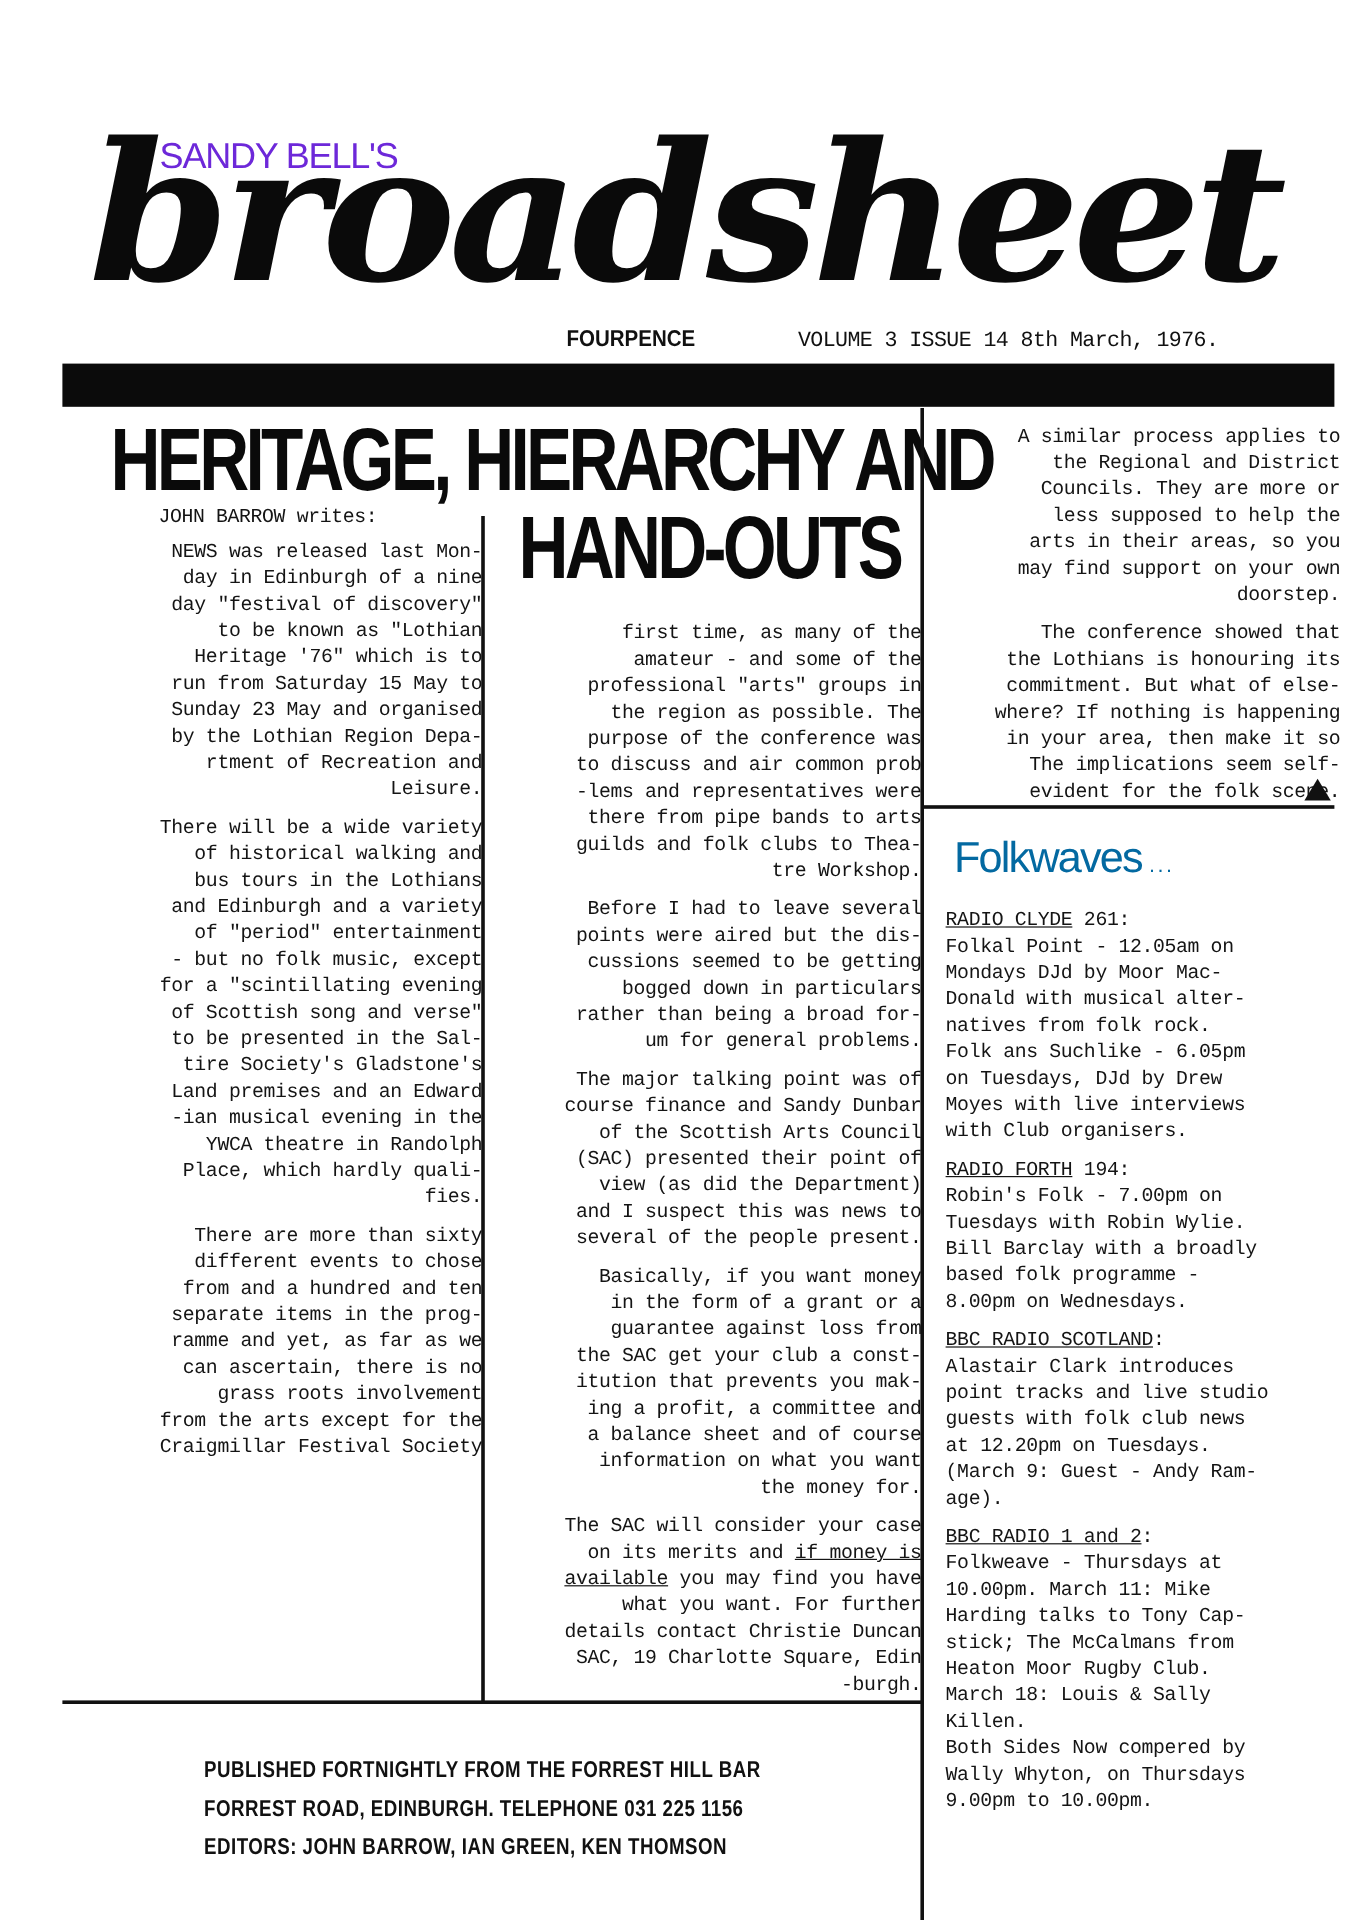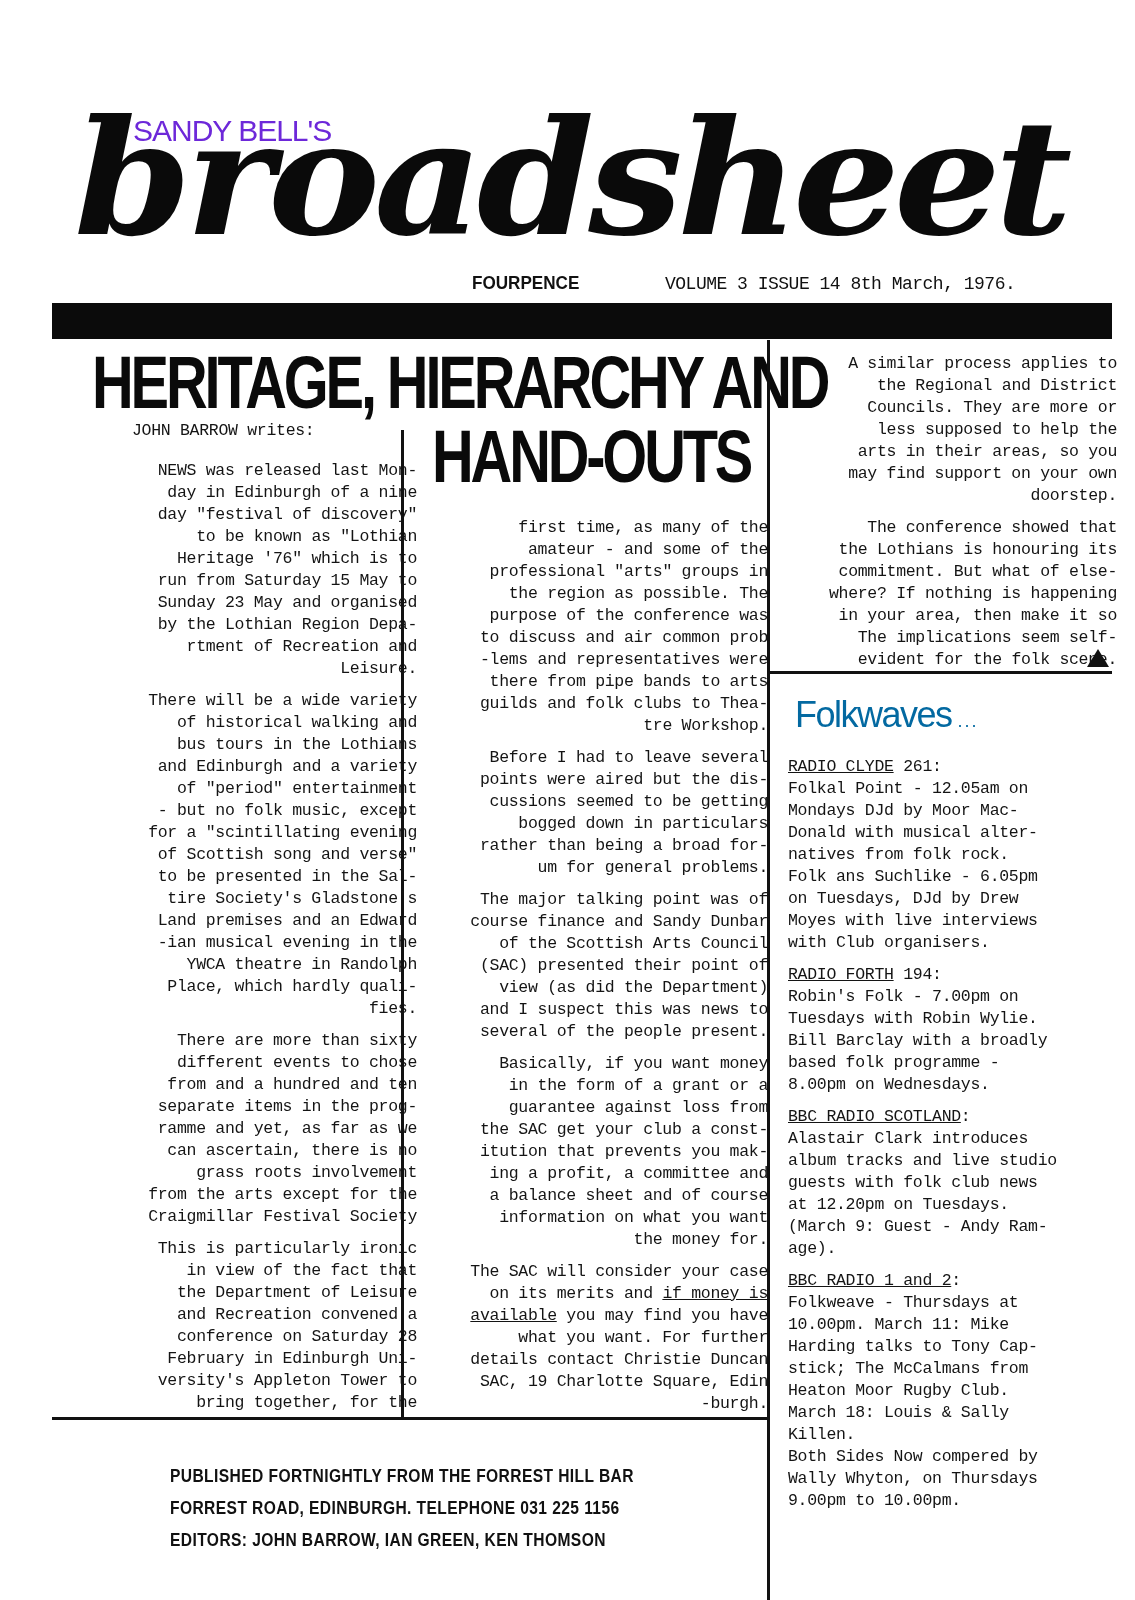--- a/index.html
+++ b/index.html
@@ -35,21 +35,21 @@
   .hl2 { left: 432px; top: 420px; }
   .byline {
     left: 88px; top: 420px;
     font-family: "Liberation Mono", monospace; font-size: 17px; font-weight: normal; margin-left: 44px;
   }
   .col {
     font-family: "Liberation Mono", monospace; font-size: 16.5px; line-height: 22px;
     color: #141414; letter-spacing: -0.3px;
   }
   .col p { margin: 0 0 10px 0; white-space: pre; text-align: right; }
-  .col-left { left: 86px; top: 460px; width: 316px; margin-left: 15px; }
+  .col-left { left: 86px; top: 449px; width: 316px; }
   .col-mid { left: 418px; top: 517px; width: 350px; }
   .col-right { left: 777px; top: 353px; width: 340px; }
   .vrule1 { left: 401px; top: 430px; width: 3px; height: 988px; background: #111; }
   .vrule2 { left: 767px; top: 340px; width: 3px; height: 1260px; background: #111; }
   .hrule-right { left: 769px; top: 671px; width: 343px; height: 3px; background: #111; }
   .hrule-bottom { left: 52px; top: 1417px; width: 717px; height: 3px; background: #111; }
   .folkwaves {
     left: 795px; top: 694px;
     font-family: "Liberation Sans", sans-serif; font-size: 36px; letter-spacing: -1.5px; color: #0369a1;
   }
@@ -116,28 +116,20 @@
 fies.</p>
   <p>There are more than sixty
 different events to chose
 from and a hundred and ten
 separate items in the prog-
 ramme and yet, as far as we
 can ascertain, there is no
 grass roots involvement
 from the arts except for the
 Craigmillar Festival Society</p>
-  <p>This is particularly ironic
-in view of the fact that
-the Department of Leisure
-and Recreation convened a
-conference on Saturday 28
-February in Edinburgh Uni-
-versity's Appleton Tower to
-bring together, for the</p>
 </div>
 
 <div class="abs col col-mid">
   <p>first time, as many of the
 amateur - and some of the
 professional "arts" groups in
 the region as possible. The
 purpose of the conference was
 to discuss and air common prob
 -lems and representatives were
@@ -211,21 +203,21 @@
     <span class="line"><span class="station">RADIO FORTH</span><span> 194:</span></span>
     <span class="line">Robin's Folk - 7.00pm on</span>
     <span class="line">Tuesdays with Robin Wylie.</span>
     <span class="line">Bill Barclay with a broadly</span>
     <span class="line">based folk programme -</span>
     <span class="line">8.00pm on Wednesdays.</span>
   </div>
   <div class="block">
     <span class="line"><span class="station">BBC RADIO SCOTLAND</span><span>:</span></span>
     <span class="line">Alastair Clark introduces</span>
-    <span class="line">album tracks and live studio</span>
+    <span class="line">point tracks and live studio</span>
     <span class="line">guests with folk club news</span>
     <span class="line">at 12.20pm on Tuesdays.</span>
     <span class="line">(March 9: Guest - Andy Ram-</span>
     <span class="line">age).</span>
   </div>
   <div class="block">
     <span class="line"><span class="station">BBC RADIO 1 and 2</span><span>:</span></span>
     <span class="line">Folkweave - Thursdays at</span>
     <span class="line">10.00pm. March 11: Mike</span>
     <span class="line">Harding talks to Tony Cap-</span>

